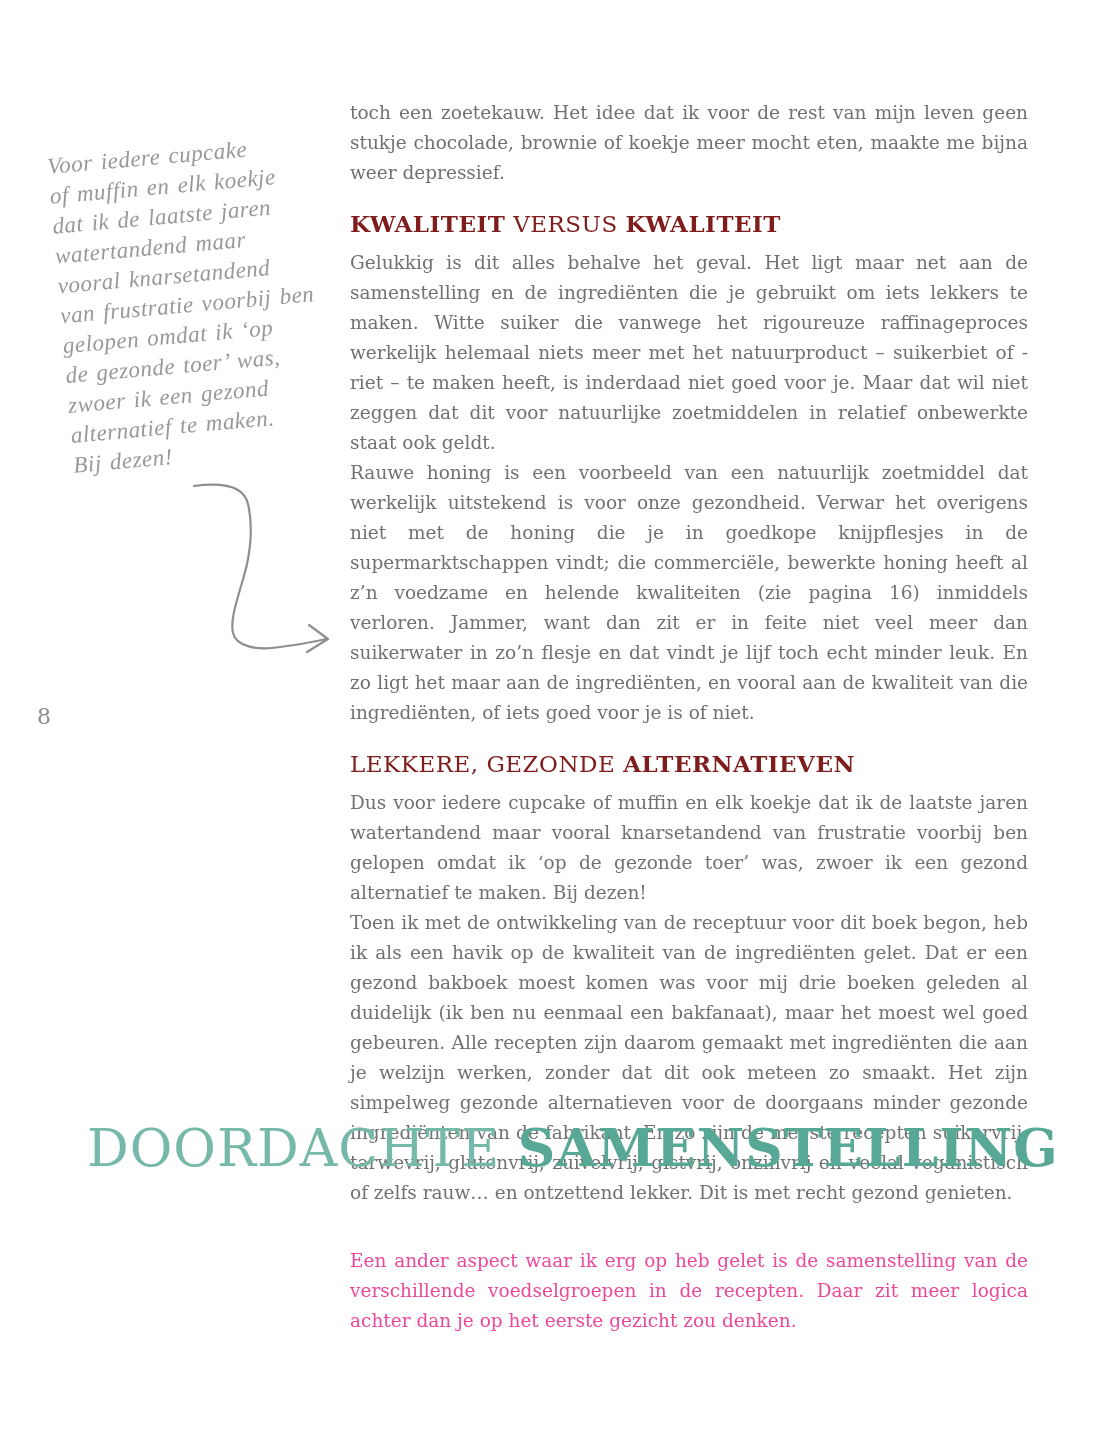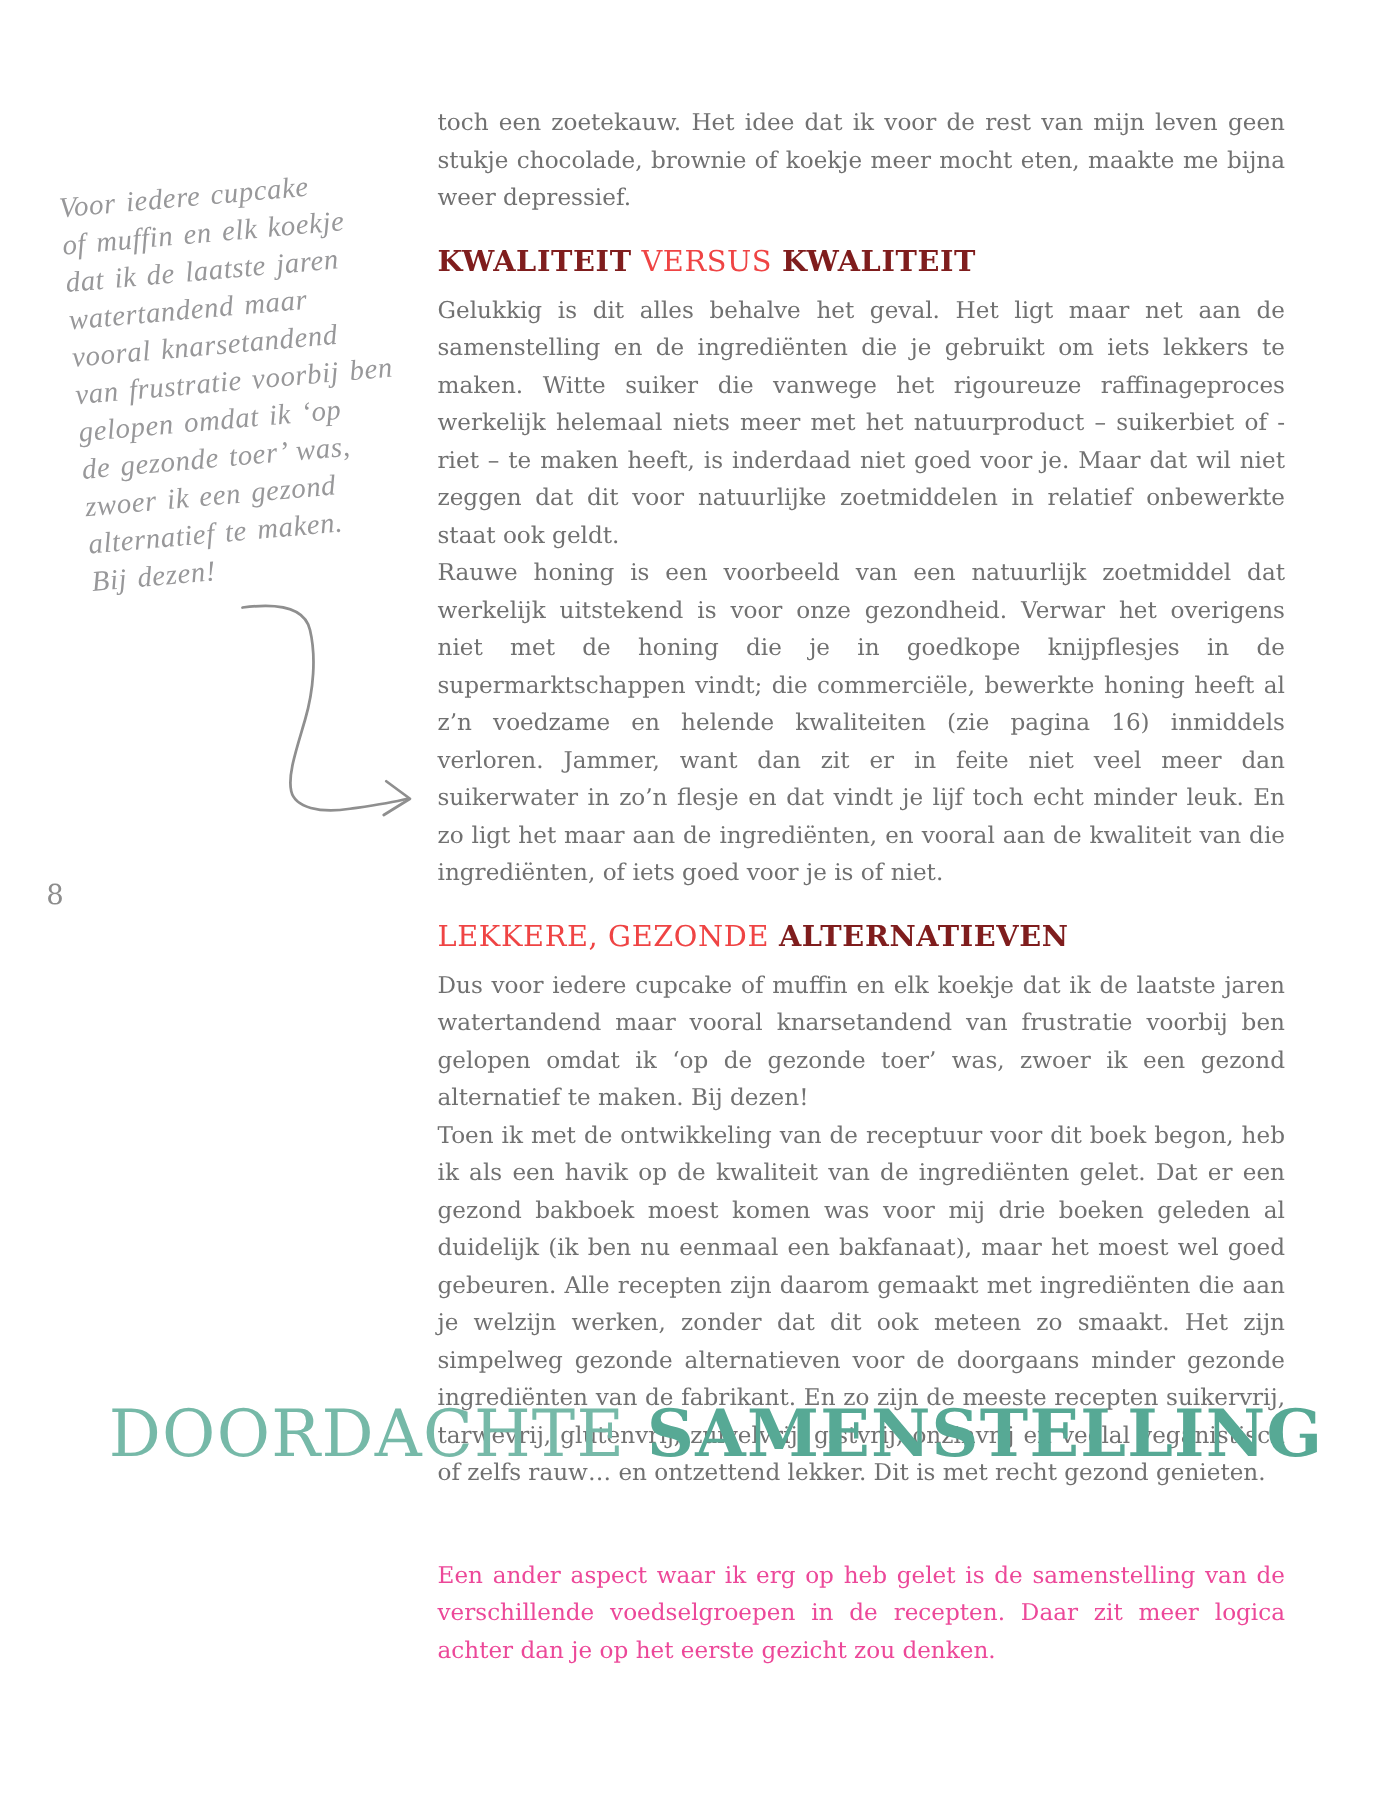--- a/index.html
+++ b/index.html
@@ -46,39 +46,39 @@
     top: 704px;
     font-size: 22px;
     color: #8d8d8d;
     font-family: "DejaVu Serif", serif;
   }
 
   
   .article {
     position: absolute;
     left: 350px;
-    top: 84px;
+    top: 98px;
     width: 678px;
     color: #717171;
     font-size: 18.5px;
     line-height: 30px;
     text-align: justify;
   }
   .article p { margin: 0; }
 
   .section-heading {
     margin: 21px 0 9px 0;
     font-size: 23px;
     line-height: 30px;
     font-weight: 400;
     letter-spacing: 0.5px;
     text-align: left;
   }
   .heading-bold  { color: #7f1d1d; font-weight: 700; }
-  .heading-light { color: #ef4444; font-weight: 400; }
+  .heading-light { color: #7f1d1d; font-weight: 400; }
 
   
   .chapter-title {
     position: absolute;
     left: 87px;
     top: 1119px;
     width: 1000px;
     font-size: 52px;
     line-height: 58px;
     letter-spacing: 1px;

